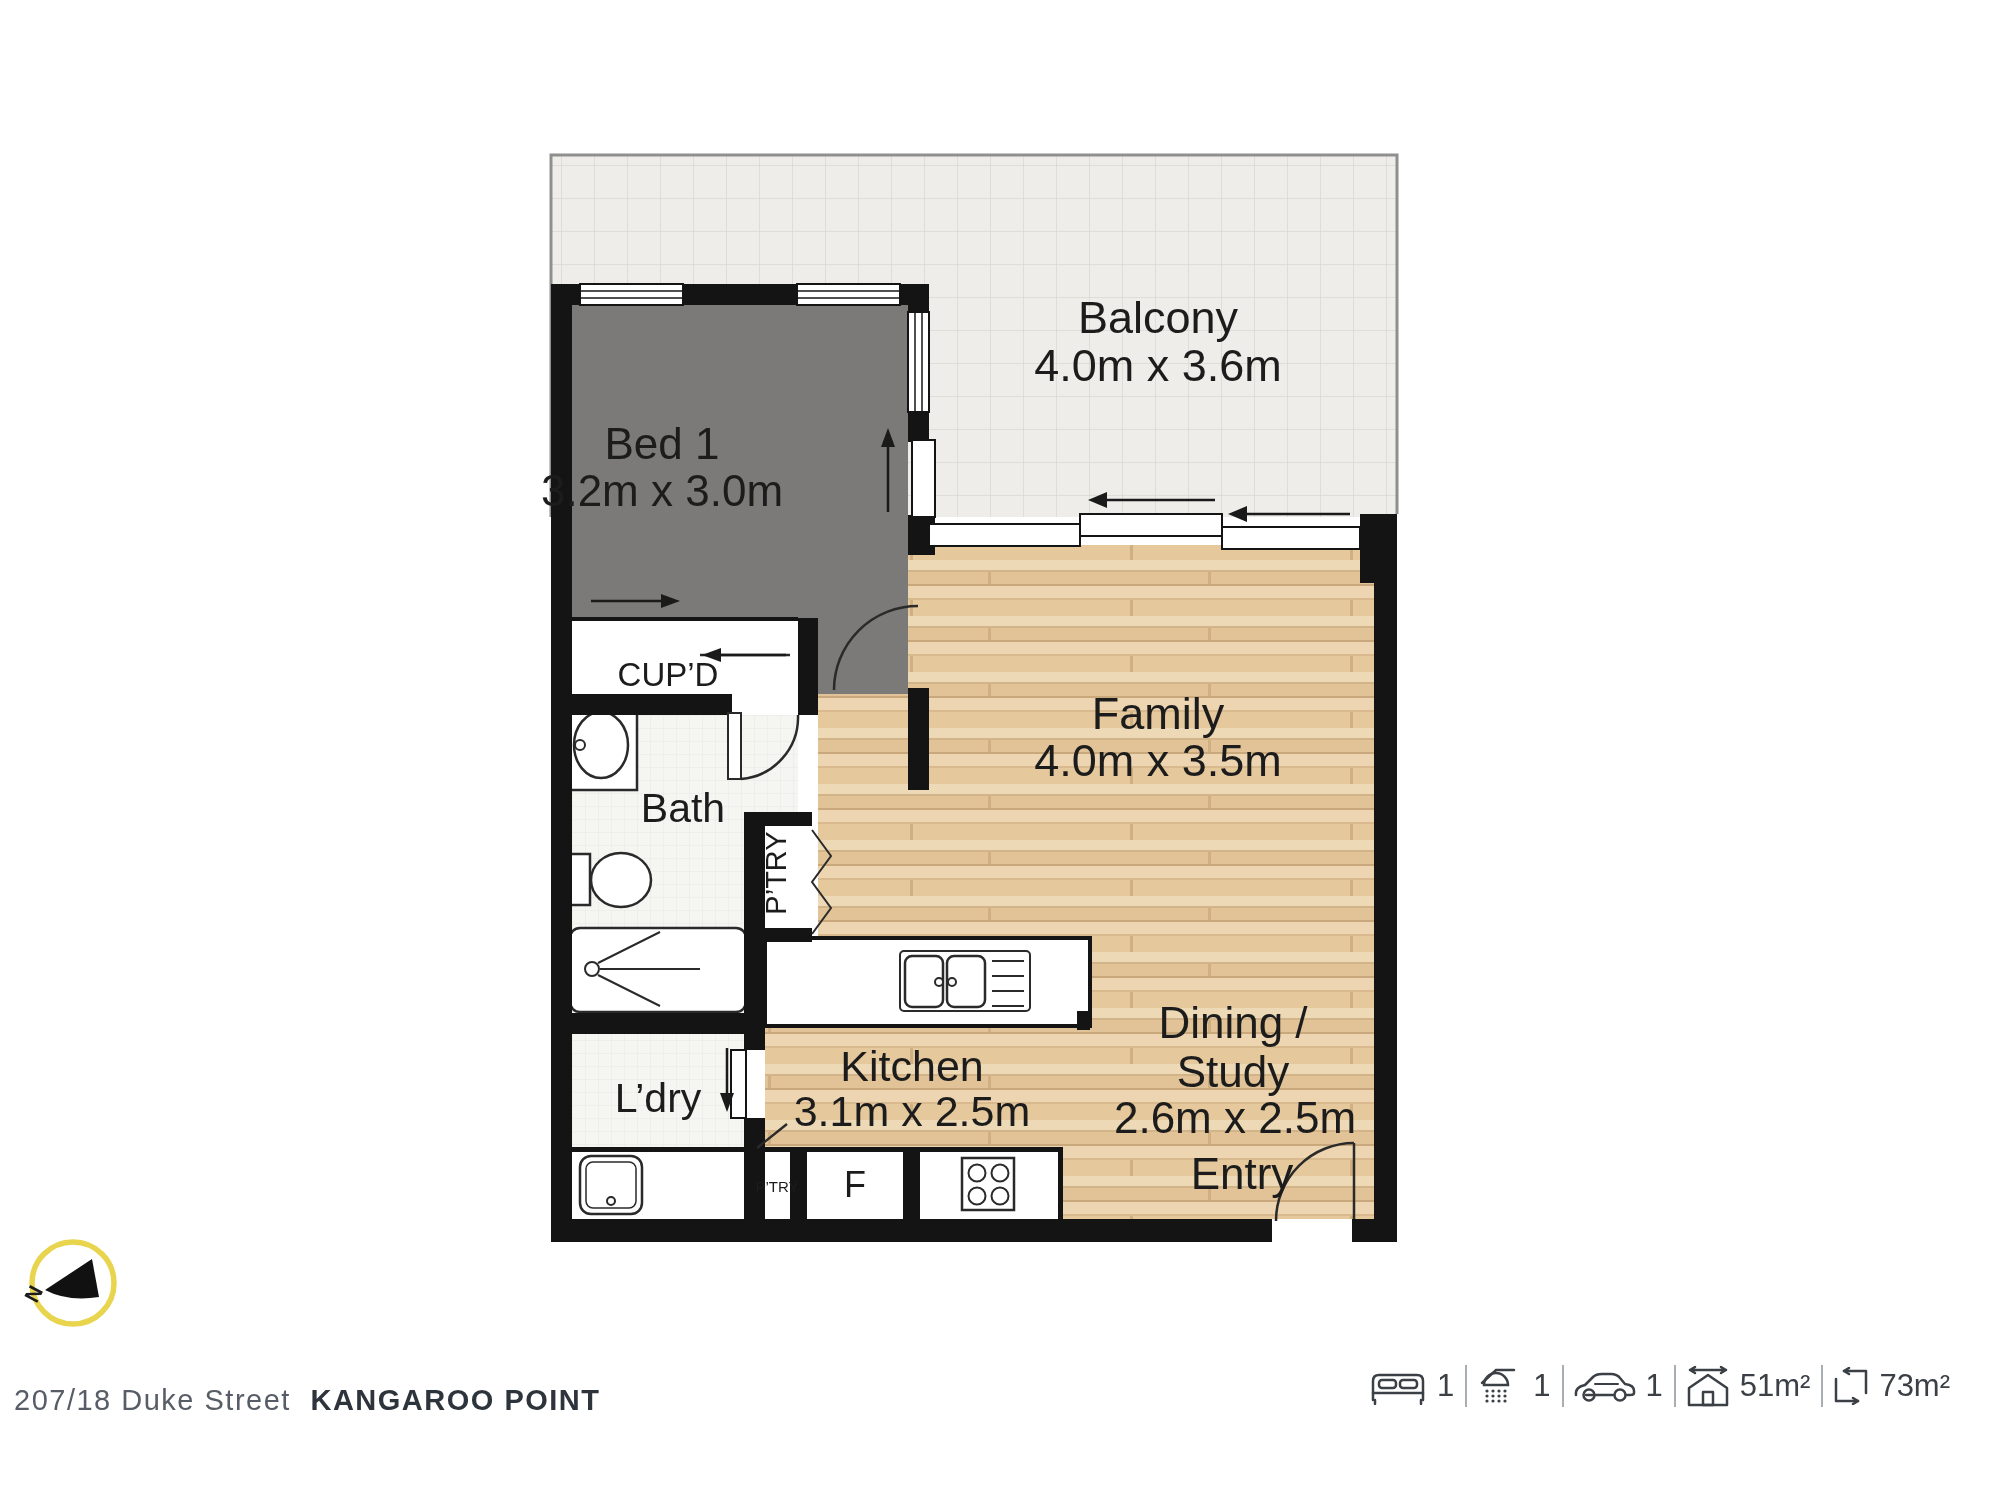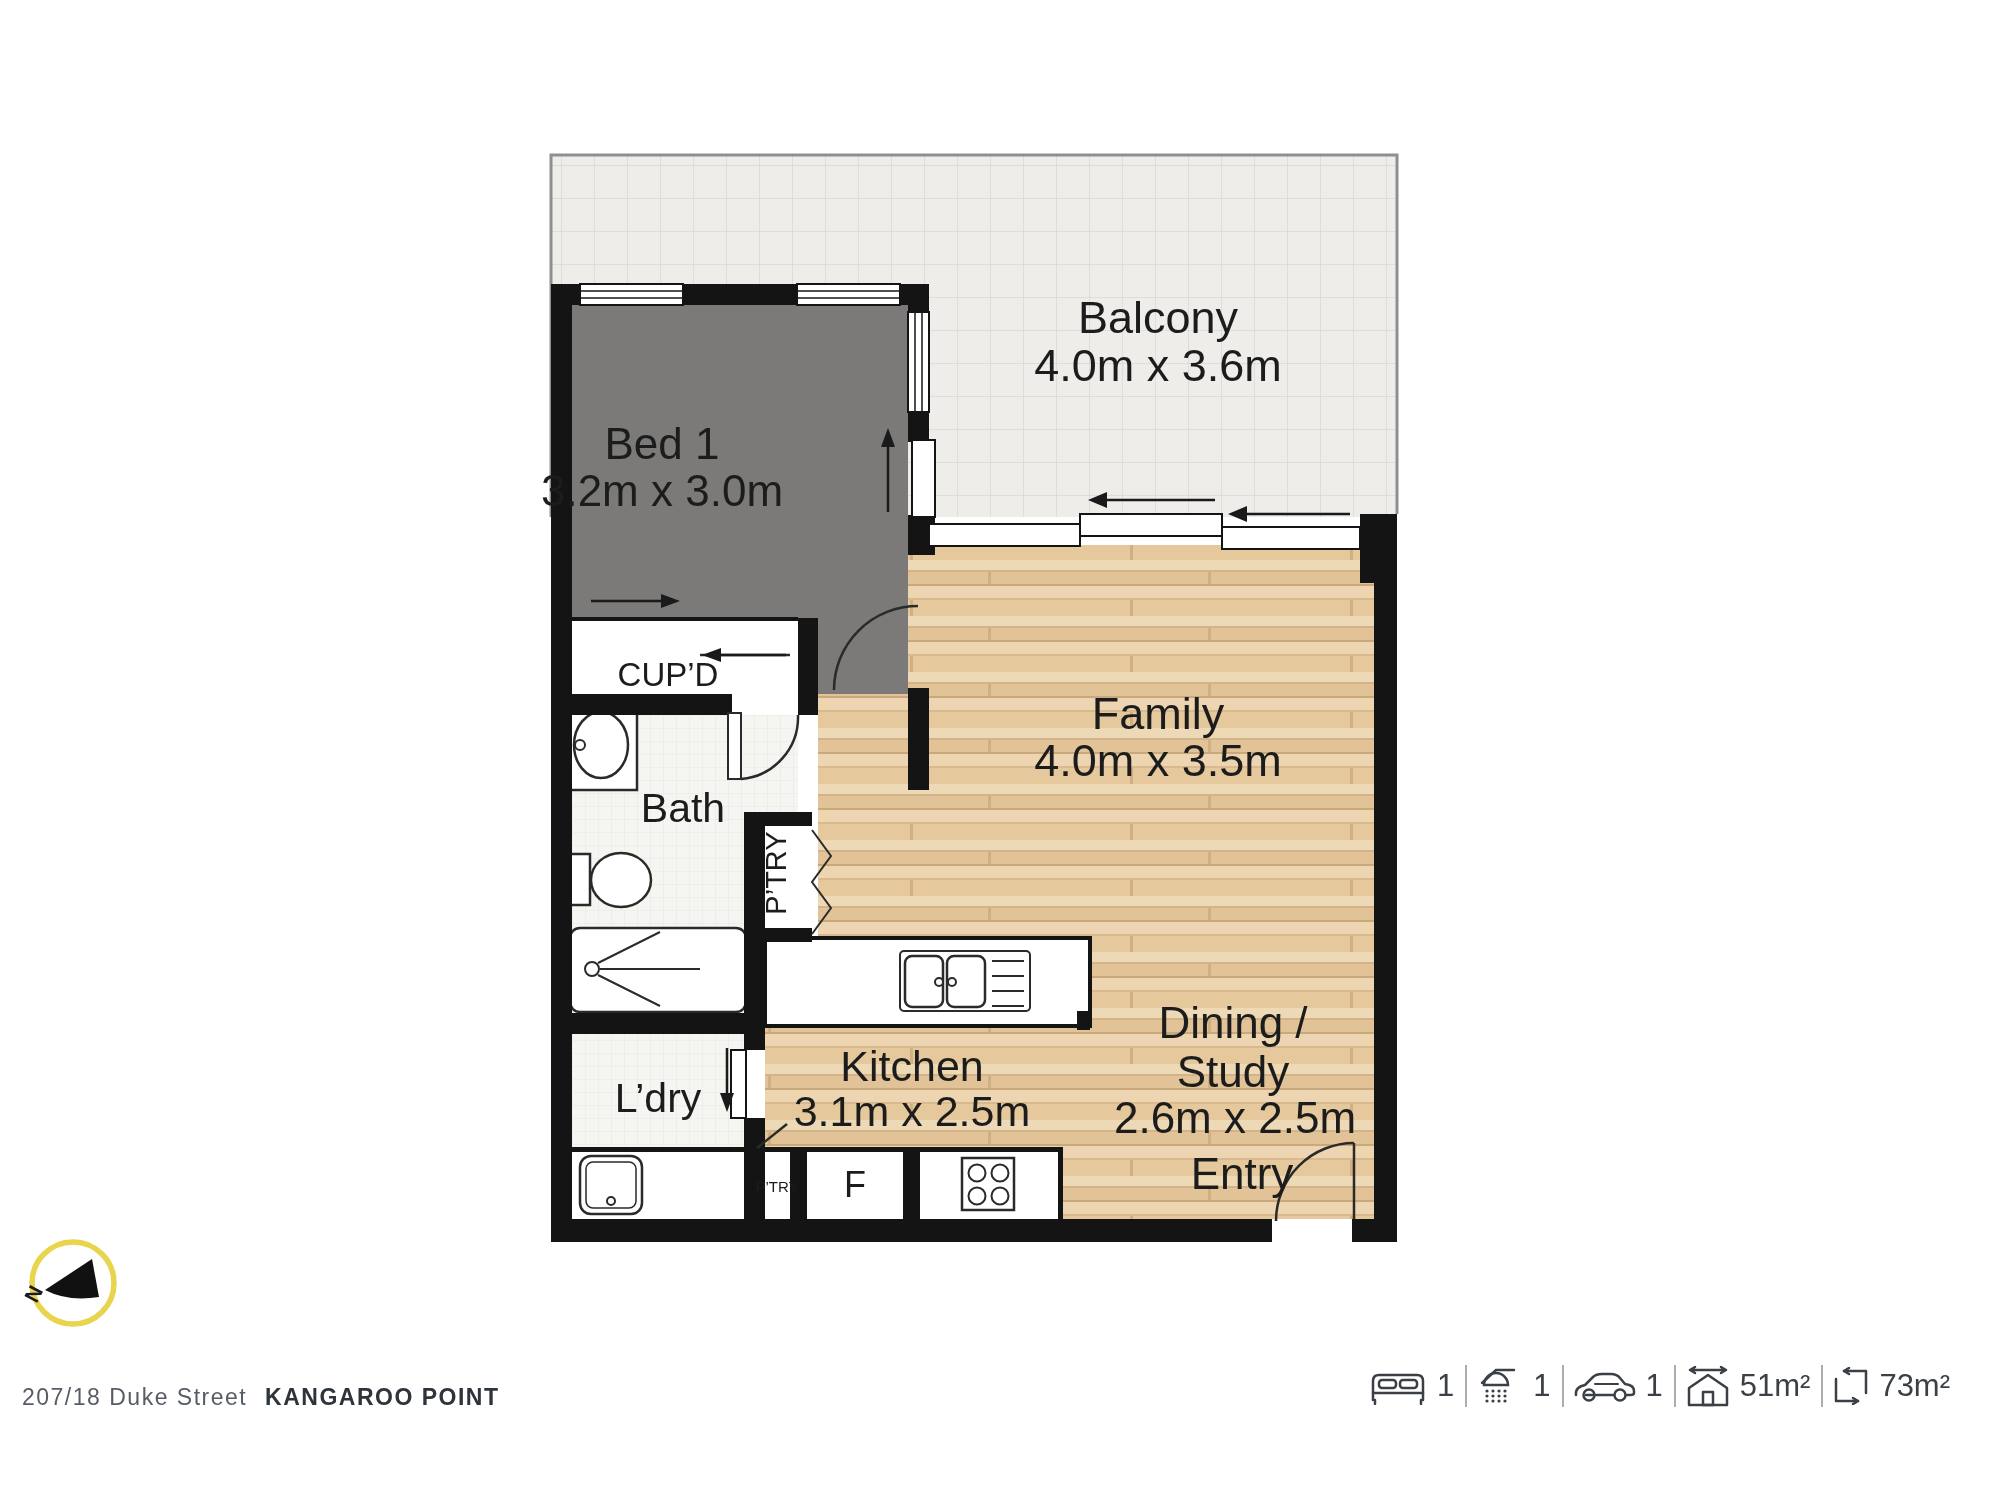--- a/index.html
+++ b/index.html
@@ -1,19 +1,19 @@
 <!DOCTYPE html>
 <html><head>
 <meta charset="utf-8">
 <style>
   html,body{margin:0;padding:0;background:#ffffff;}
   .stage{position:relative;width:2000px;height:1500px;background:#ffffff;overflow:hidden;
          font-family:"Liberation Sans",sans-serif;}
   svg text{font-family:"Liberation Sans",sans-serif;fill:#1c1c1c;}
-  .footer-address{position:absolute;left:22px;top:1384px;font-size:23px;letter-spacing:1.5px;
+  .footer-address{position:absolute;left:14px;top:1384px;font-size:29px;letter-spacing:1.5px;
                   color:#575d66;white-space:nowrap;}
   .footer-address .suburb{font-weight:bold;color:#2e343b;margin-left:10px;}
   .stats{position:absolute;left:1368px;top:1364px;display:flex;align-items:center;gap:9px;
          color:#3b4046;font-size:31px;}
   .stats .num{margin-right:2px;}
   .stats .sep{width:2px;height:42px;background:#a9aeb3;}
   .stats svg{display:block;}
 </style>
 </head>
 <body>

